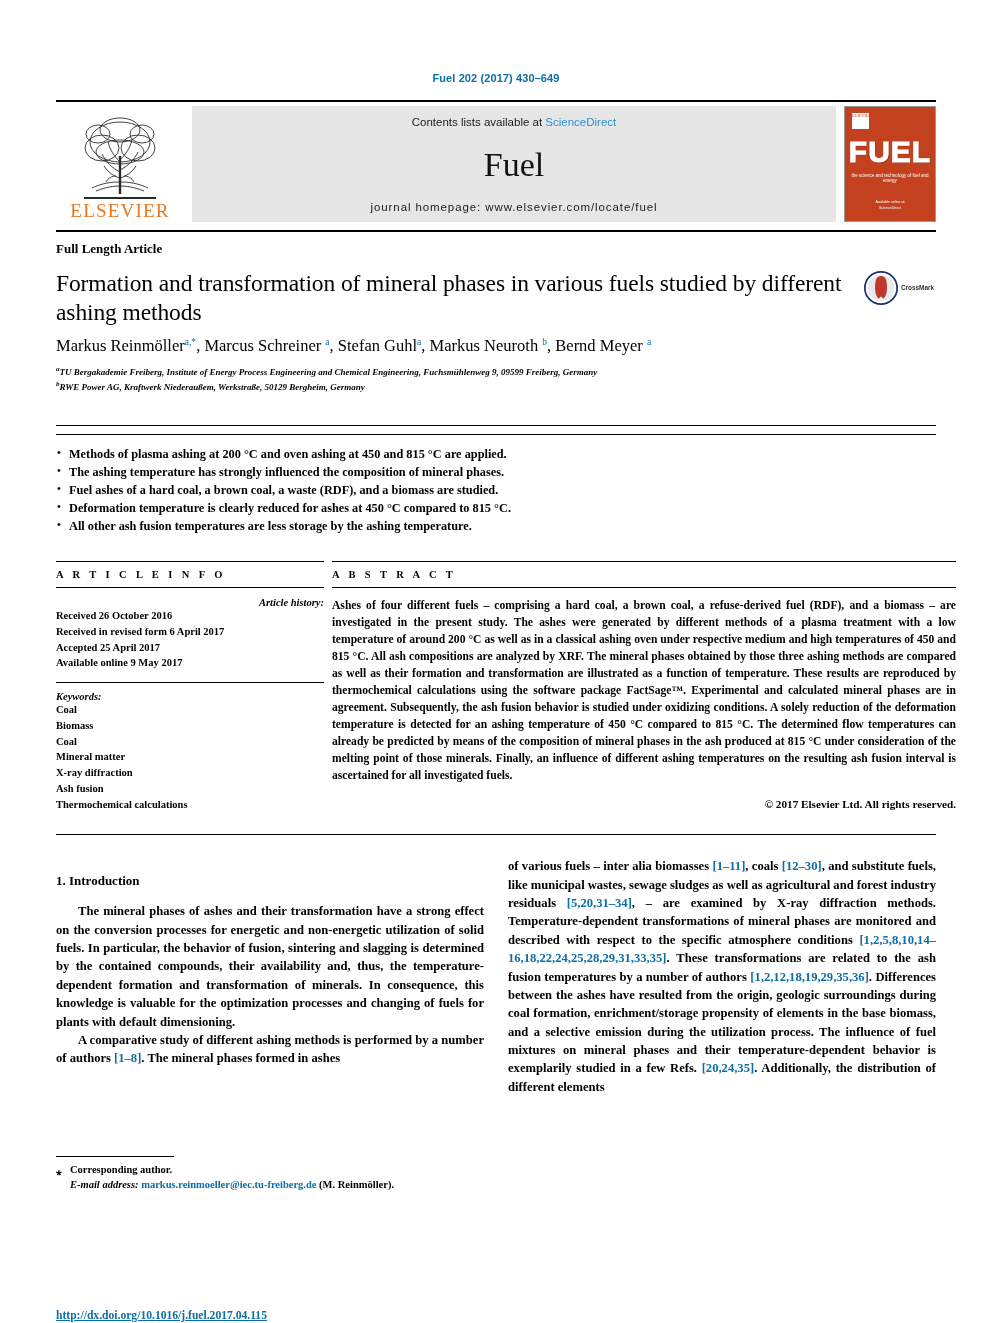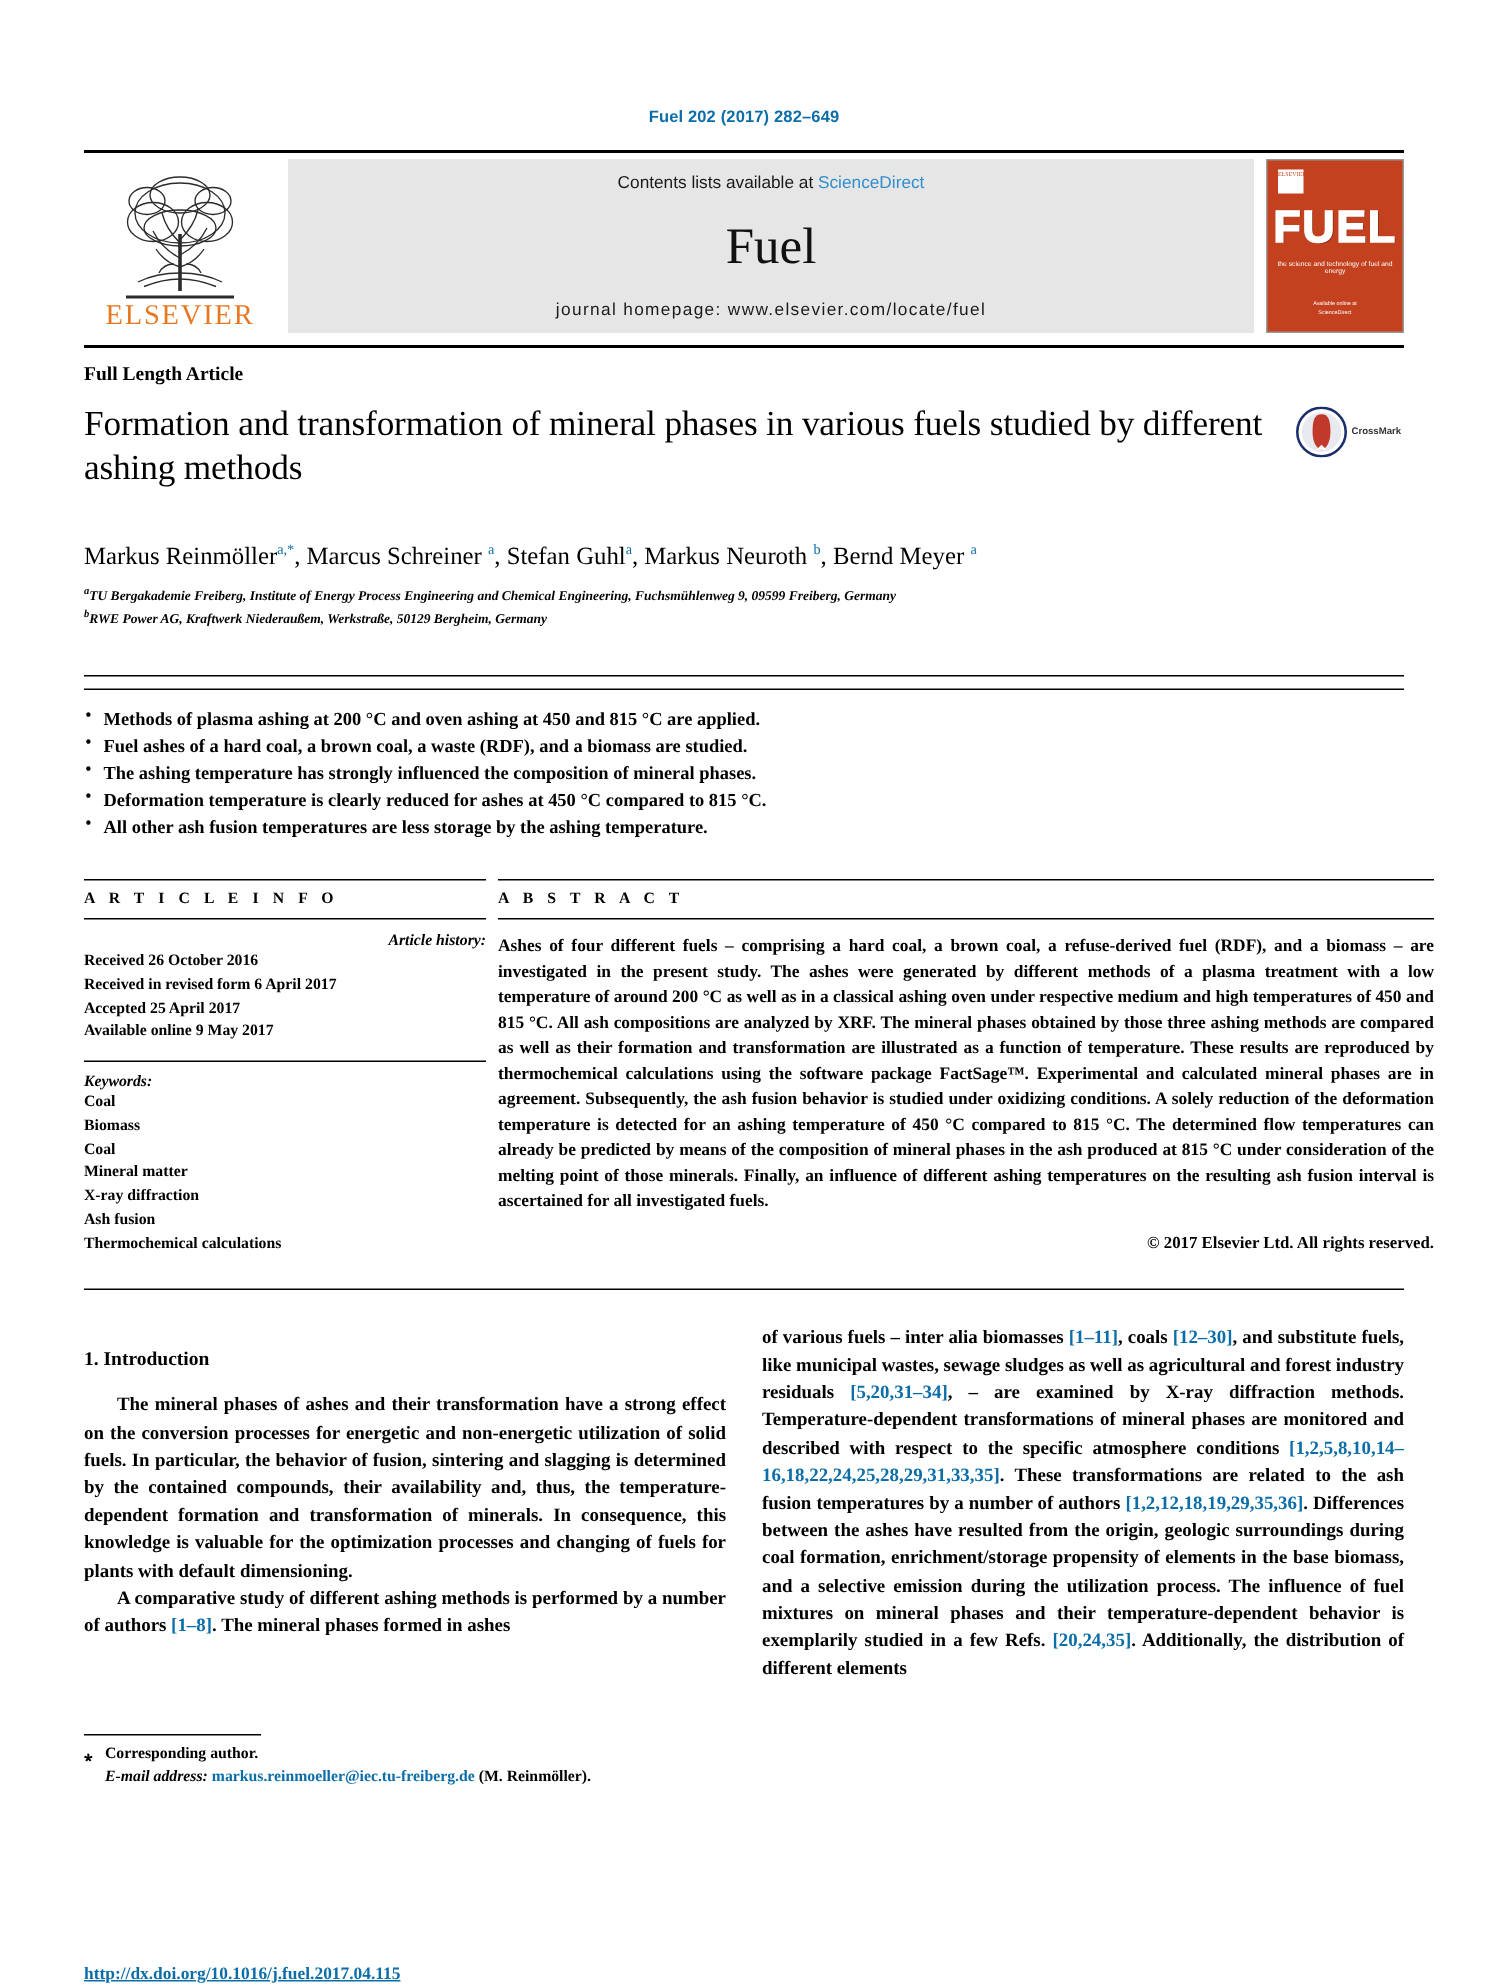--- a/index.html
+++ b/index.html
@@ -145,21 +145,21 @@
   }
   .cm-badge { width: 34px; height: 34px; }
   .cm-text {
     font-family: "Liberation Sans", sans-serif;
     font-size: 6.4px; font-weight: bold; color: #333;
     line-height: 1.1;
   }
   .authors {
     font-family: "Liberation Serif", serif;
     font-size: 16.5px;
-    margin-top: 33px;
+    margin-top: 8px;
     line-height: 1.3;
   }
   .authors sup { color: #0b6ea8; font-size: 9.5px; vertical-align: super; }
   .affil {
     font-family: "Liberation Serif", serif;
     font-style: italic;
     font-weight: bold;
     font-size: 9px;
     line-height: 1.5;
     margin-top: 7px;
@@ -293,21 +293,21 @@
   .issn {
     font-family: "Liberation Serif", serif;
     font-weight: bold; font-size: 11.6px; margin-top: 2px;
   }
 </style>
 </head>
 <body>
 
 <div class="page">
 
-  <div class="running-head">Fuel 202 (2017) 282–649</div>
+  <div class="running-head">Fuel 202 (2017) 430–649</div>
 
   <div class="masthead-wrap">
     <div class="rule-top"></div>
     <div class="masthead">
 
       <div class="elsevier-logo">
         <svg class="tree-svg" width="104" height="88" viewBox="0 0 104 88">
           <g stroke="#2b2b2b" stroke-width="0.9" fill="none">
             <path d="M52 82 L52 44" stroke-width="2.4"></path>
             <path d="M52 60 C44 56 38 50 34 42"></path>
@@ -374,22 +374,22 @@
       <div><sup>a</sup><span>TU Bergakademie Freiberg, Institute of Energy Process Engineering and Chemical Engineering, Fuchsmühlenweg 9, 09599 Freiberg, Germany</span></div>
       <div><sup>b</sup><span>RWE Power AG, Kraftwerk Niederaußem, Werkstraße, 50129 Bergheim, Germany</span></div>
     </div>
   </div>
 
   <div class="highlights">
     <div class="hl-rule-top"></div>
     <div class="hl-rule-mid"></div>
     <ul class="hl-list">
       <li>Methods of plasma ashing at 200 °C and oven ashing at 450 and 815 °C are applied.</li>
+      <li>The ashing temperature has strongly influenced the composition of mineral phases.</li>
       <li>Fuel ashes of a hard coal, a brown coal, a waste (RDF), and a biomass are studied.</li>
-      <li>The ashing temperature has strongly influenced the composition of mineral phases.</li>
       <li>Deformation temperature is clearly reduced for ashes at 450 °C compared to 815 °C.</li>
       <li>All other ash fusion temperatures are less storage by the ashing temperature.</li>
     </ul>
   </div>
 
   <div class="info-abstract">
 
     <div class="col-info">
       <div class="block-rule-top"></div>
       <div class="sec-label">A R T I C L E   I N F O</div>

